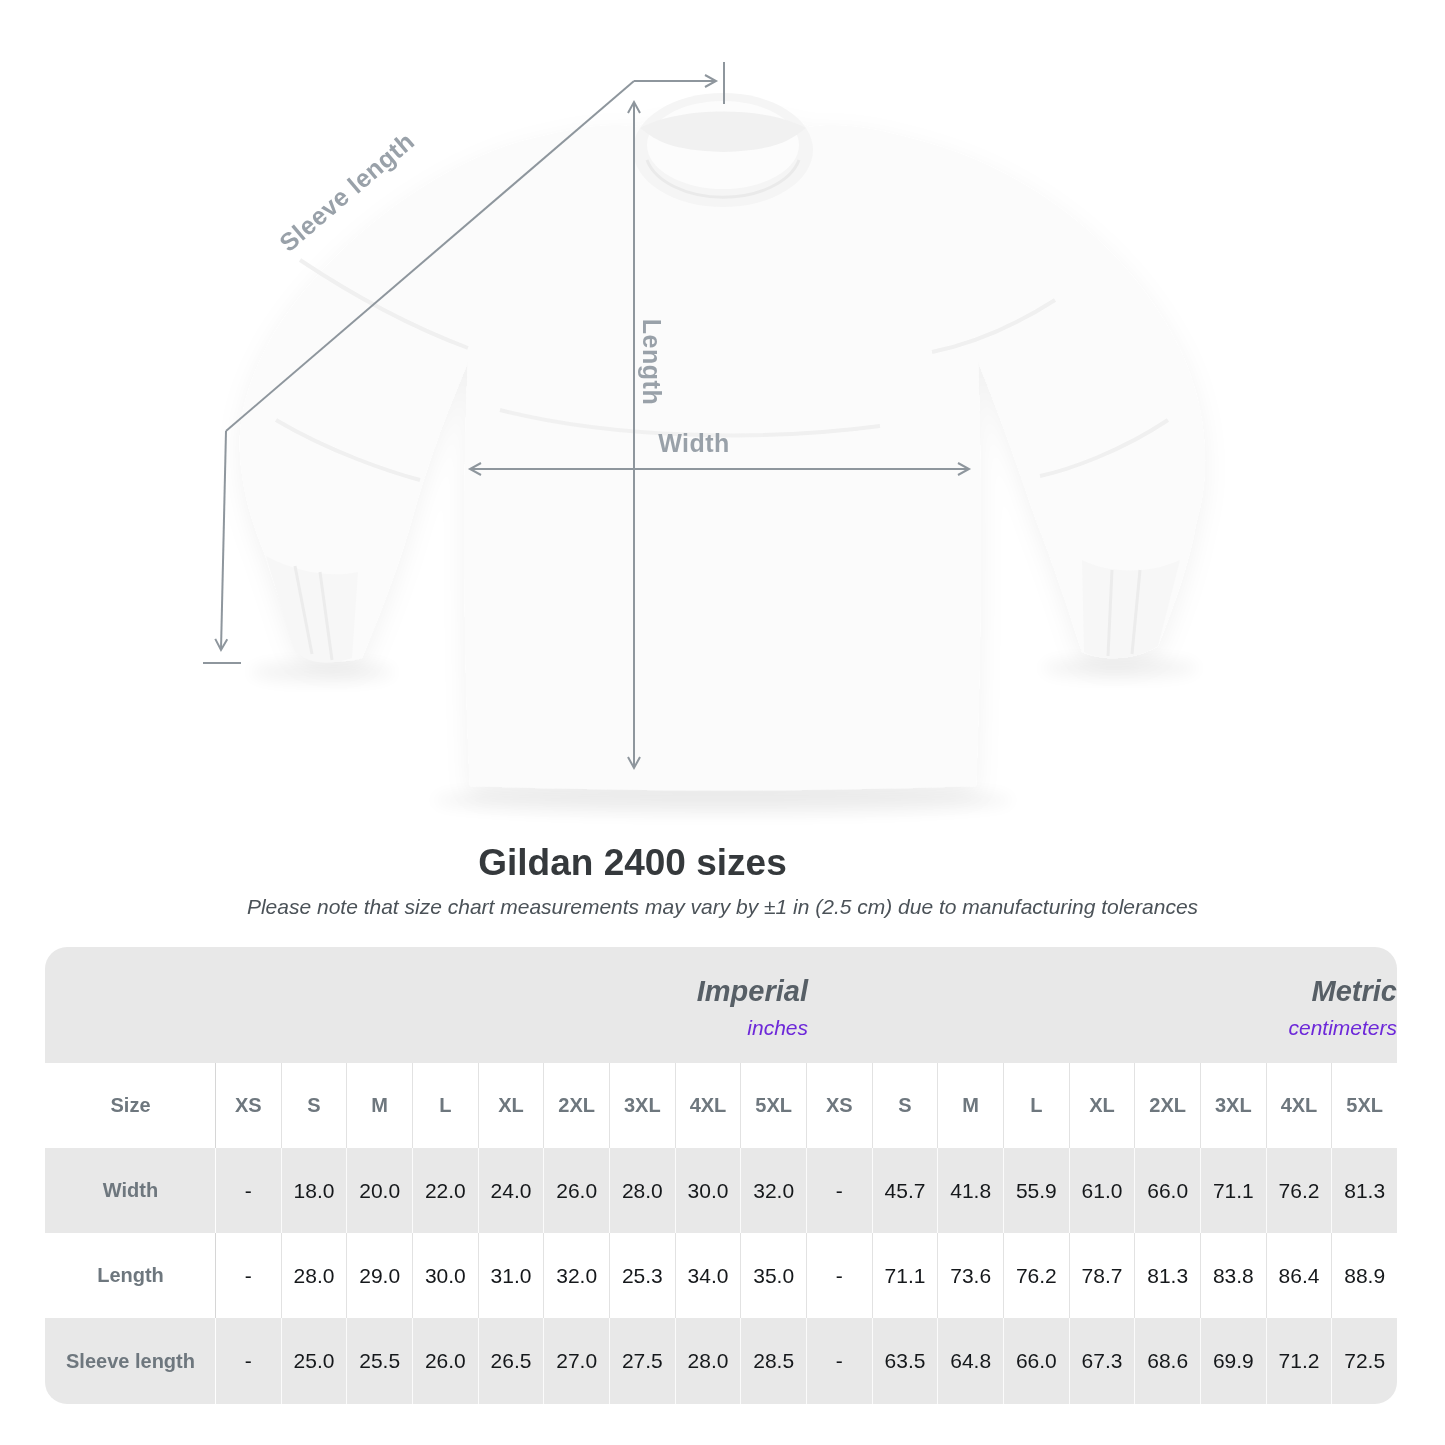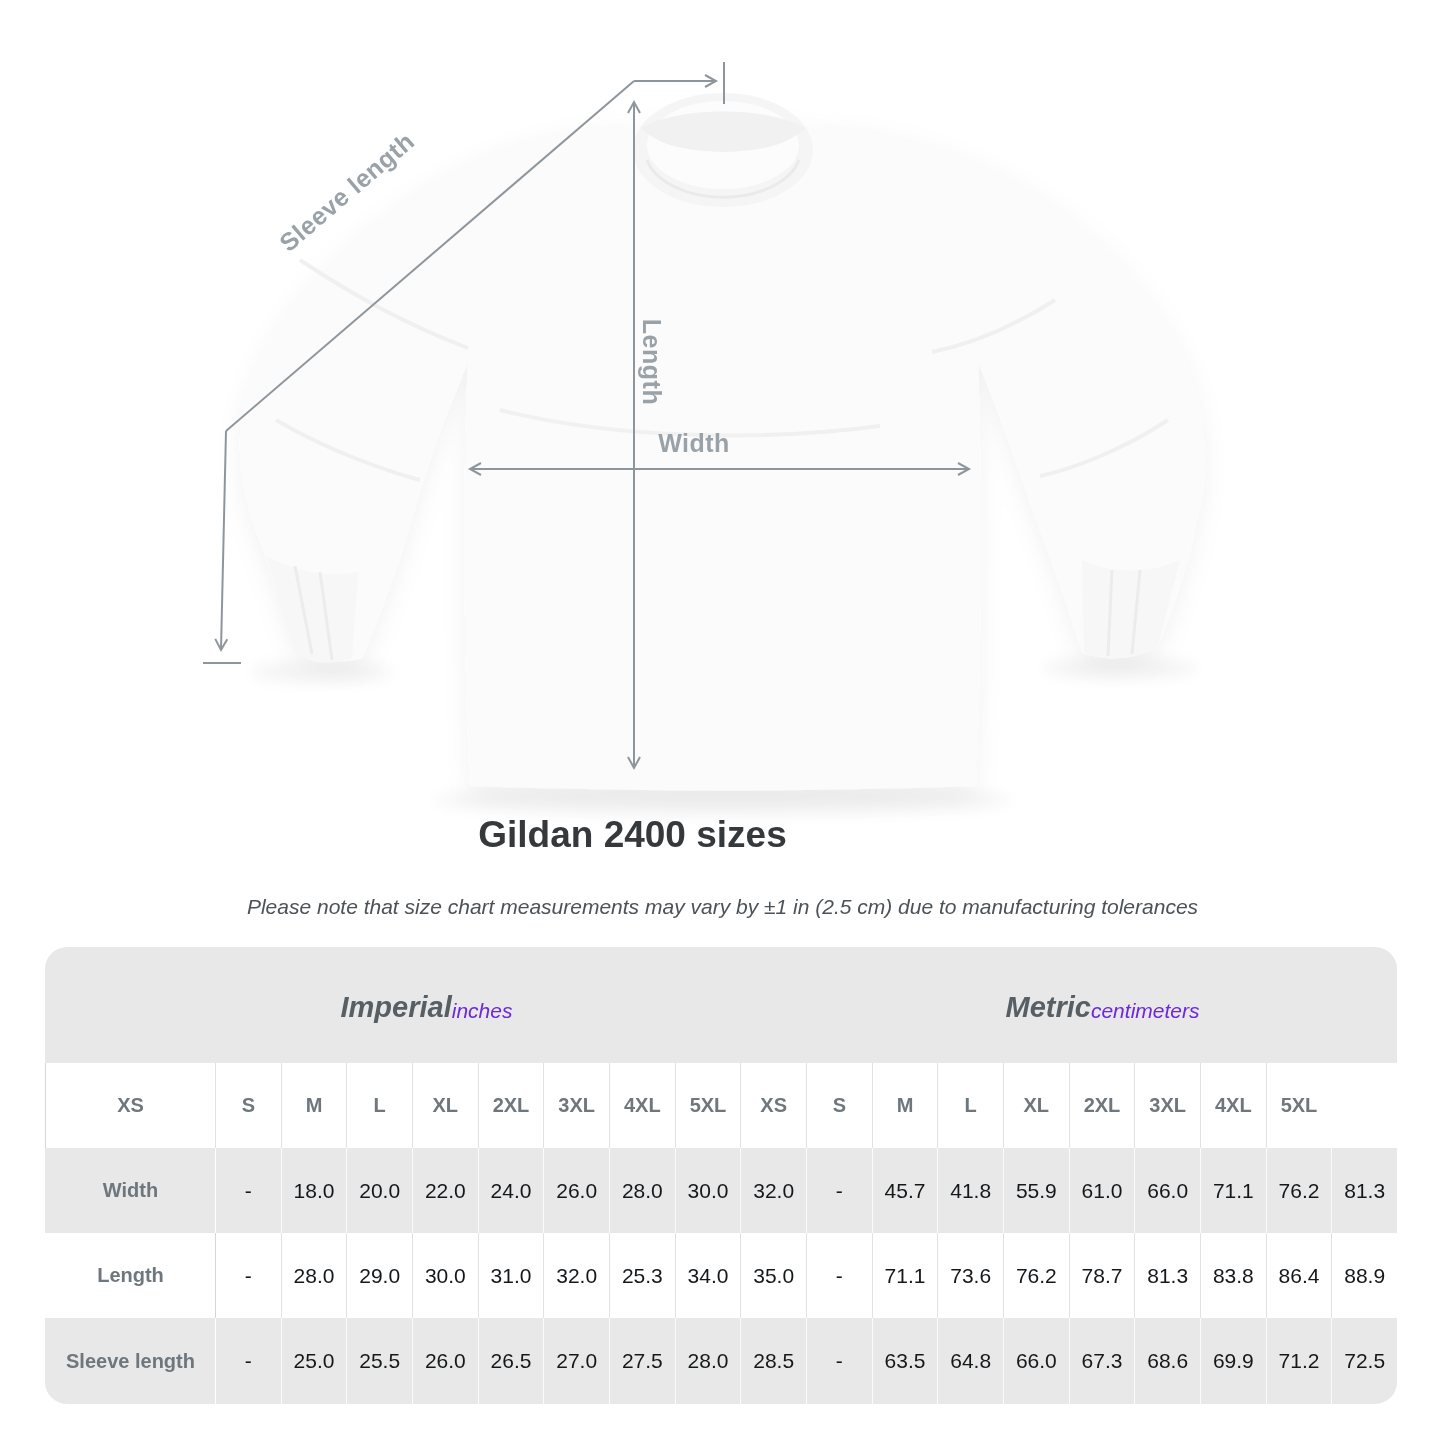--- a/index.html
+++ b/index.html
@@ -13,34 +13,34 @@
   .diagram svg{position:absolute;left:0;top:0;}
   .measure-label{
     position:absolute;color:#99a1a9;font-weight:bold;font-size:25px;
     letter-spacing:.5px;white-space:nowrap;transform-origin:center center;
   }
   .lbl-sleeve{left:347px;top:192px;transform:translate(-50%,-50%) rotate(-40.5deg);}
   .lbl-length{left:651px;top:362px;transform:translate(-50%,-50%) rotate(90deg);}
   .lbl-width{left:694px;top:443px;transform:translate(-50%,-50%);}
   
   .page-title{
-    position:absolute;left:0;top:814px;width:1265px;text-align:center;
+    position:absolute;left:0;top:842px;width:1265px;text-align:center;
     font-size:37px;font-weight:bold;color:#35393c;
   }
   .page-subtitle{
     position:absolute;left:0;top:895px;width:1445px;text-align:center;
     font-size:21px;font-style:italic;color:#4b5258;
   }
   
   .size-table{
     position:absolute;left:45px;top:947px;width:1352px;height:457px;
     border-radius:22px;overflow:hidden;background:#ffffff;
   }
   .unit-band{display:flex;height:116px;background:#e8e8e8;}
-  .unit-group{display:flex;flex-direction:row;align-items:center;justify-content:center;padding-top:4px;}
+  .unit-group{display:flex;flex-direction:column;align-items:flex-end;justify-content:center;padding-top:4px;}
   .unit-group.imperial{width:763px;}
   .unit-group.metric{width:589px;}
   .unit-name{font-size:29px;font-weight:bold;font-style:italic;color:#575f66;}
   .unit-sub{font-size:21px;font-style:italic;color:#6d28d9;margin-top:8px;}
   .trow{display:grid;grid-template-columns:170px repeat(18,1fr);height:85px;}
   .trow.last{height:86px;}
   .trow.white{background:#ffffff;}
   .trow.gray{background:#e8e8e8;}
   .tcell{
     display:flex;align-items:center;justify-content:center;
@@ -144,20 +144,21 @@
       <div class="unit-name">Imperial</div>
       <div class="unit-sub">inches</div>
     </div>
     <div class="unit-group metric">
       <div class="unit-name">Metric</div>
       <div class="unit-sub">centimeters</div>
     </div>
   </div>
 
   <div class="trow white">
+    <div class="tcell head">Size</div>
     <div class="tcell head sep-strong">XS</div>
     <div class="tcell head sep">S</div>
     <div class="tcell head sep">M</div>
     <div class="tcell head sep">L</div>
     <div class="tcell head sep">XL</div>
     <div class="tcell head sep">2XL</div>
     <div class="tcell head sep">3XL</div>
     <div class="tcell head sep">4XL</div>
     <div class="tcell head sep">5XL</div>
     <div class="tcell head sep">XS</div>

